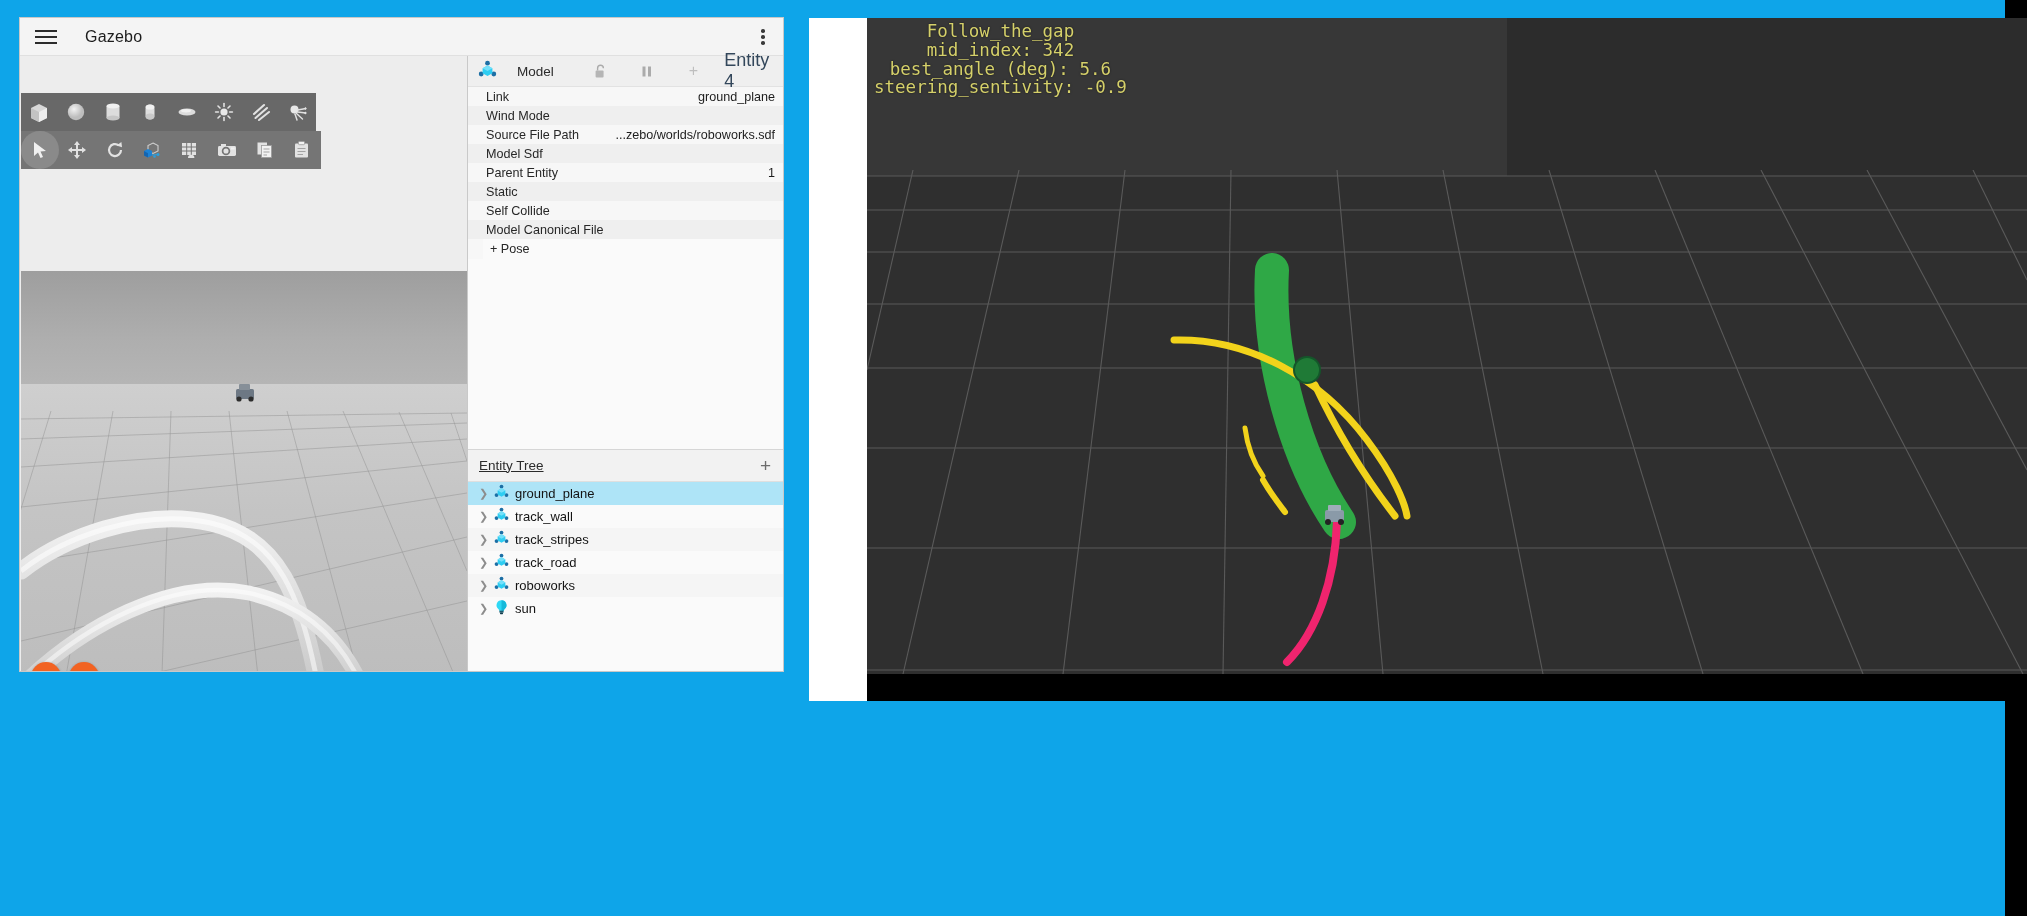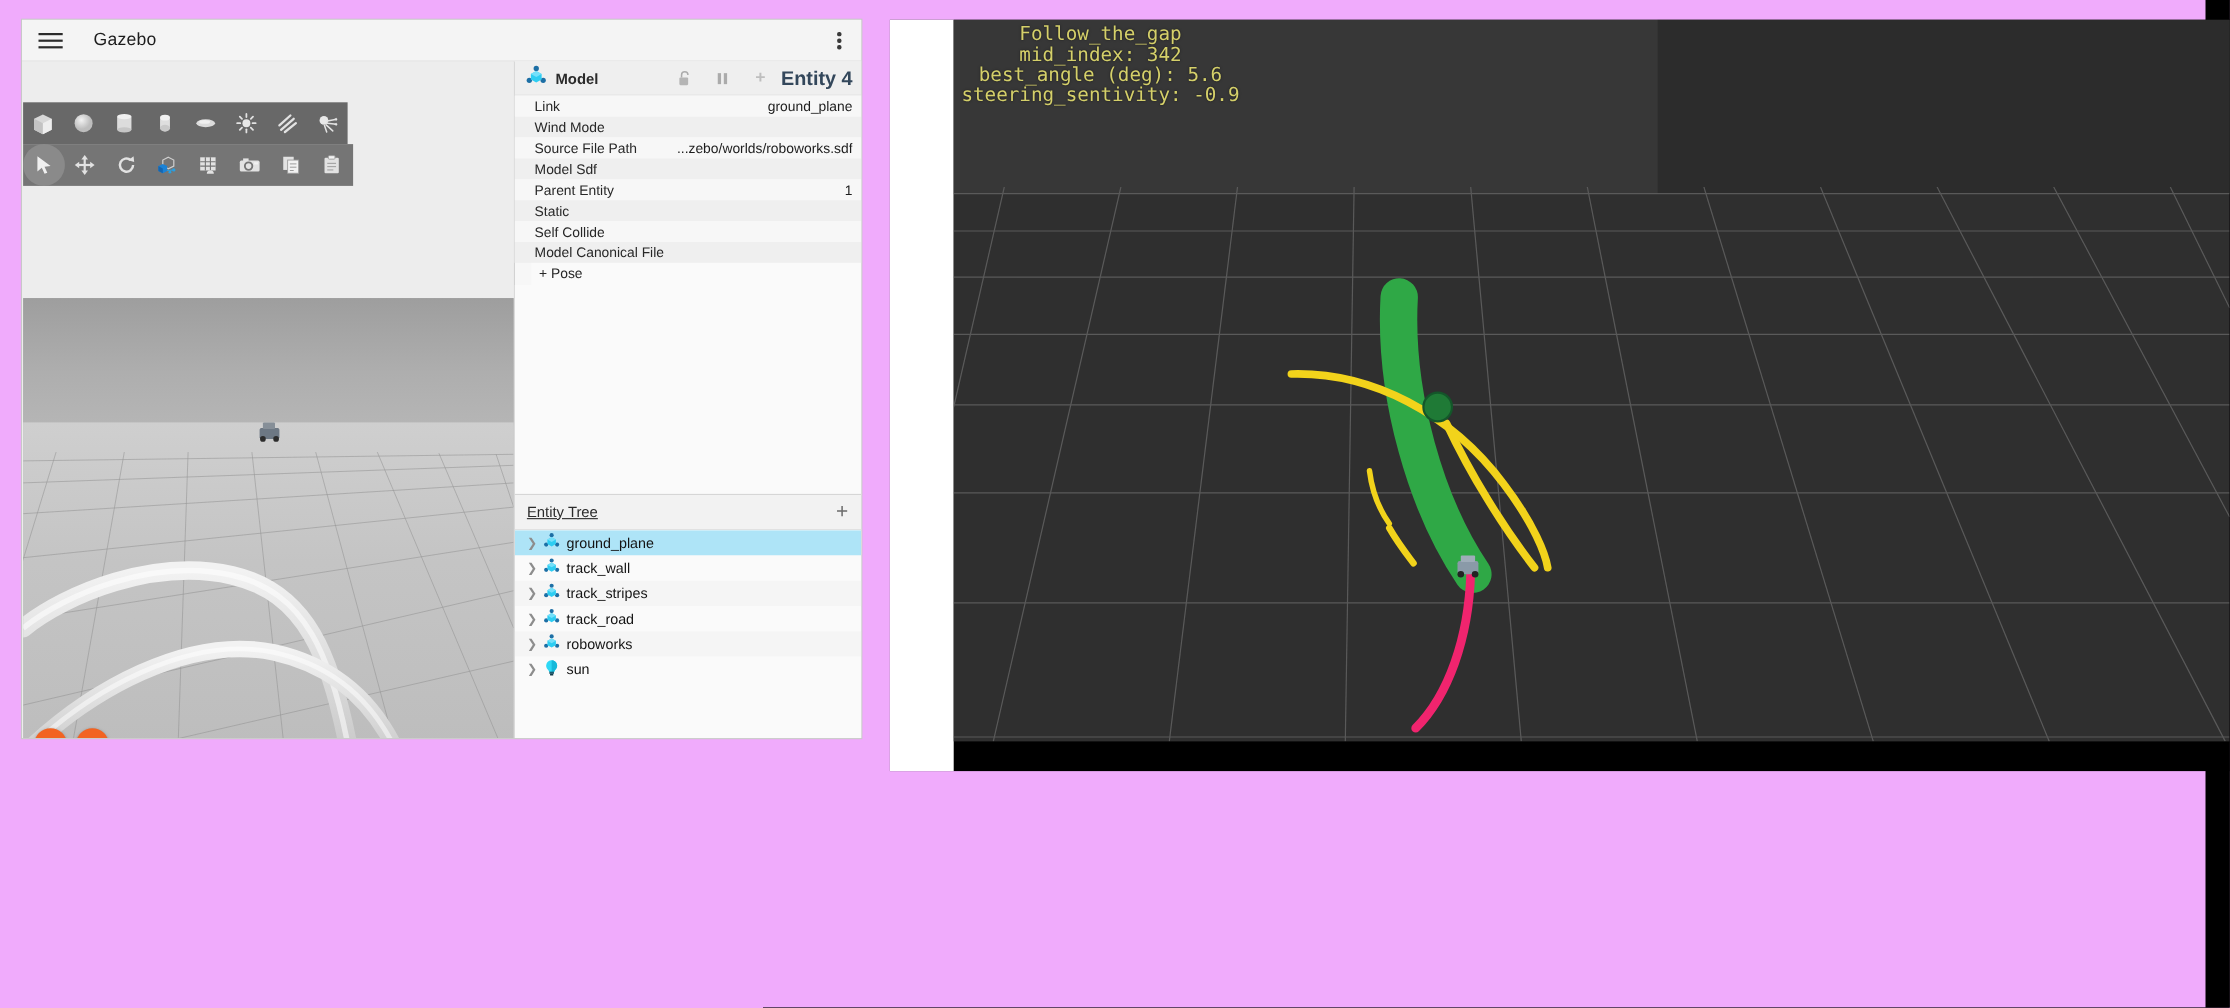--- a/index.html
+++ b/index.html
@@ -2,21 +2,21 @@
 <html><head>
 <meta charset="utf-8">
 <style>
   * { box-sizing: border-box; margin: 0; padding: 0; }
   html, body {
     width: 2027px; height: 916px;
     background: #000;
     font-family: "Liberation Sans", sans-serif;
     overflow: hidden;
   }
-  #root { position: relative; width: 2005px; height: 916px; background: #f0abfc; }
+  #root { position: relative; width: 2005px; height: 916px; background: #0ea5e9; }
 
   
   #gazebo-window {
     position: absolute; left: 20px; top: 18px;
     width: 763px; height: 653px;
     background: #f2f2f2;
     box-shadow: 0 0 0 1px #c8c8c8;
     overflow: hidden;
   }
   #gz-header {
@@ -66,22 +66,22 @@
   }
   #btn-pause { left: 10px; }
   #btn-step  { left: 48px; }
 
   
   #gz-right {
     width: 316px; height: 615px; background: #f7f7f7;
     border-left: 1px solid #c9c9c9; display: flex; flex-direction: column;
   }
   #model-header {
-    height: 31px; display: flex; align-items: center; gap: 8px;
-    background: #efefef; padding: 0 8px 0 10px; border-bottom: 1px solid #e2e2e2; font-weight: bold;
+    height: 31px; display: flex; align-items: center; gap: 20px;
+    background: #efefef; padding: 0 8px 0 10px; border-bottom: 1px solid #e2e2e2;
   }
   #model-header .ttl { font-size: 13.5px; color: #2b2b2b; flex: 0 0 auto; }
   #model-header .spacer { flex: 1; }
   .hdr-icon { cursor: pointer; opacity: .5; display:flex; align-items:center; }
   #entity-id { font-size: 18px; color: #33475b; margin-left: 6px; }
 
   #prop-list { background: #fafafa; }
   .prop-row {
     height: 19px; display: flex; align-items: center;
     padding: 0 8px 0 18px; font-size: 12.6px; color: #272727;

